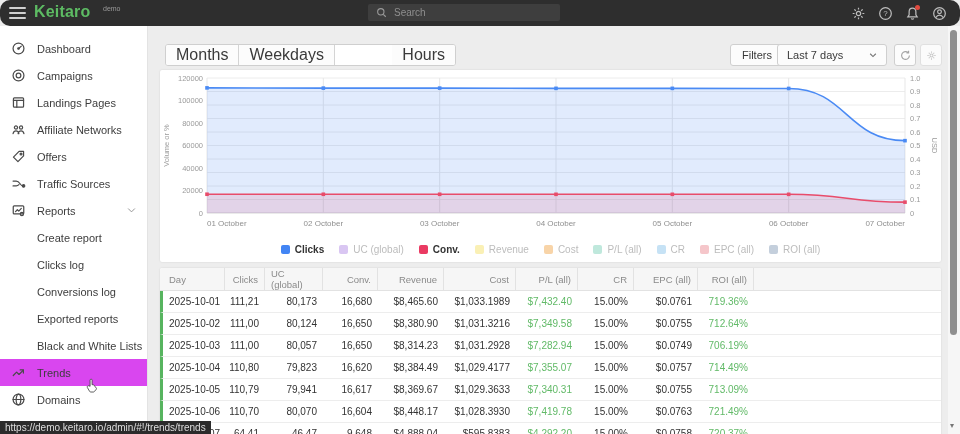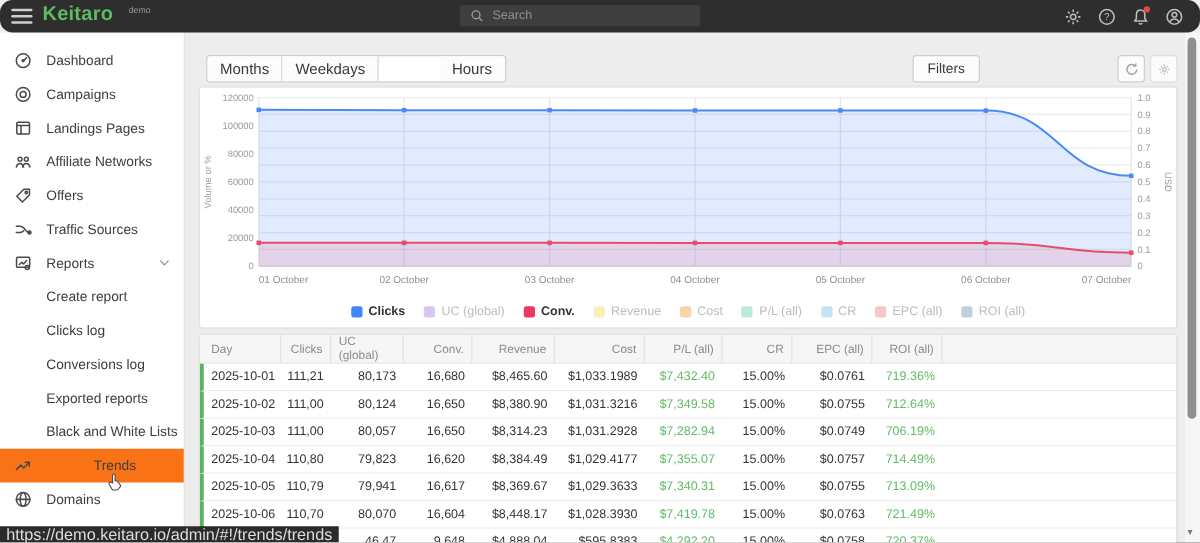--- a/index.html
+++ b/index.html
@@ -18,25 +18,25 @@
   .tb-icons{position:absolute;right:12px;top:4px;display:flex;gap:9px;align-items:center;}
   .tb-btn{position:relative;width:18px;height:18px;display:flex;align-items:center;justify-content:center;cursor:pointer;}
   .tb-btn .dot{position:absolute;right:1px;top:1px;width:5px;height:5px;border-radius:50%;background:#e04b3f;}
   
   .sidebar{position:absolute;left:0;top:26px;width:147px;height:408px;background:#fff;border-right:1px solid #e3e3e3;z-index:5;}
   .side-list{position:absolute;left:0;top:9px;width:100%;}
   .side-item{position:relative;height:27px;display:flex;align-items:center;font-size:11px;color:#3d3d3d;cursor:pointer;}
   .side-item .ic{position:absolute;left:11px;top:6px;width:15px;height:15px;color:#4a4a4a;}
   .side-item .lbl{margin-left:37px;white-space:nowrap;}
   .side-item .chev{position:absolute;right:10px;top:8px;width:11px;height:11px;color:#8a8a8a;}
-  .side-item.active{background:#f97316;justify-content:center;}
+  .side-item.active{background:#d946ef;}
   
   .tabs{position:absolute;left:165px;top:44px;height:22px;display:flex;background:#fff;border:1px solid #cfcfcf;
         border-radius:3px;overflow:hidden;box-sizing:border-box;}
-  .tab{padding:0 10px;line-height:20px;font-size:12px;color:#3a3a3a;border-right:1px solid #d4d4d4;cursor:pointer;background:#fcfcfc;}
+  .tab{padding:0 10px;line-height:20px;font-size:16px;color:#3a3a3a;border-right:1px solid #d4d4d4;cursor:pointer;background:#fcfcfc;}
   .tab:last-child{border-right:none;}
   .tab.active{background:#d946ef;margin-top:20px;}
   .filters-btn{position:absolute;left:730px;top:44px;height:22px;padding:0 11px;line-height:20px;font-size:11px;color:#3a3a3a;
         background:#fcfcfc;border:1px solid #cfcfcf;border-radius:3px;box-sizing:border-box;cursor:pointer;}
   .range-select{position:absolute;left:777px;top:44px;width:110px;height:22px;background:#fcfcfc;border:1px solid #cfcfcf;
         border-radius:3px;box-sizing:border-box;font-size:11px;color:#3a3a3a;line-height:20px;padding:0 9px;cursor:pointer;}
   .range-select .chev{position:absolute;right:8px;top:5px;width:10px;height:10px;color:#777;}
   .icon-btn{position:absolute;top:44px;width:22px;height:22px;background:#fcfcfc;border:1px solid #cfcfcf;border-radius:3px;
         box-sizing:border-box;display:flex;align-items:center;justify-content:center;cursor:pointer;}
   .icon-btn.dim{background:#fbfbfb;border-color:#e0e0e0;}
@@ -55,21 +55,21 @@
         box-sizing:border-box;padding:0 6px;cursor:pointer;}
   .t-header .hc:last-child{border-right:none;}
   .t-row{display:flex;height:22px;border-bottom:1px solid #ededed;border-left:3px solid #57b45f;box-sizing:border-box;background:#fff;}
   .t-row .tc{display:flex;align-items:center;font-size:10px;color:#333;box-sizing:border-box;padding:0 6px;white-space:nowrap;overflow:hidden;}
   .tc.green{color:#62ba68;}
   .al-r{justify-content:flex-end;}
   
   .vscroll{position:absolute;right:0;top:26px;width:12px;height:408px;background:#f6f6f6;z-index:25;}
   .vthumb{position:absolute;left:2px;top:4px;width:7px;height:305px;background:#8f8f8f;border-radius:4px;}
   .vdown{position:absolute;left:2px;bottom:4px;width:8px;height:8px;color:#777;font-size:8px;line-height:8px;}
-  .statusbar{position:absolute;left:0;bottom:0;height:13px;background:#2b2b2b;color:#dedede;font-size:13px;
+  .statusbar{position:absolute;left:0;bottom:0;height:13px;background:#2b2b2b;color:#dedede;font-size:10px;
         line-height:13px;padding:0 5px;z-index:40;white-space:nowrap;}
   .cursor{position:absolute;left:84px;top:376px;width:17px;height:19px;z-index:50;pointer-events:none;}
 </style>
 </head>
 <body>
 
 <div class="stage">
 
   <div class="topbar">
     <div class="hamburger">
@@ -206,20 +206,26 @@
       </div>
   </div>
 
   <div class="tabs" id="tabs">
       <div class="tab">Months</div>
       <div class="tab">Weekdays</div>
       <div class="tab active">Days</div>
       <div class="tab">Hours</div>
     </div>
   <div class="filters-btn">Filters</div>
+  <div class="range-select">
+    <span>Last 7 days</span>
+    <svg class="chev" viewBox="0 0 16 16" fill="none" stroke="#777" stroke-width="1.8">
+        <path d="M3.5 6l4.5 4.5L12.5 6"></path>
+      </svg>
+  </div>
   <div class="icon-btn" style="left:894px;">
     <svg width="13" height="13" viewBox="0 0 16 16" fill="none" stroke="#a4a4a4" stroke-width="1.4">
         <path d="M12.8 8a4.8 4.8 0 11-1.4-3.4M11.8 2.2v2.6H9.2"></path>
       </svg>
   </div>
   <div class="icon-btn dim" style="left:920px;">
     <svg width="11" height="11" viewBox="0 0 16 16" fill="none" stroke="#c6c6c6" stroke-width="1.5">
         <circle cx="8" cy="8" r="2.2"></circle>
         <path d="M8 2v2M8 12v2M2 8h2M12 8h2M4 4l1.4 1.4M10.6 10.6L12 12M12 4l-1.4 1.4M5.4 10.6L4 12"></path>
       </svg>

